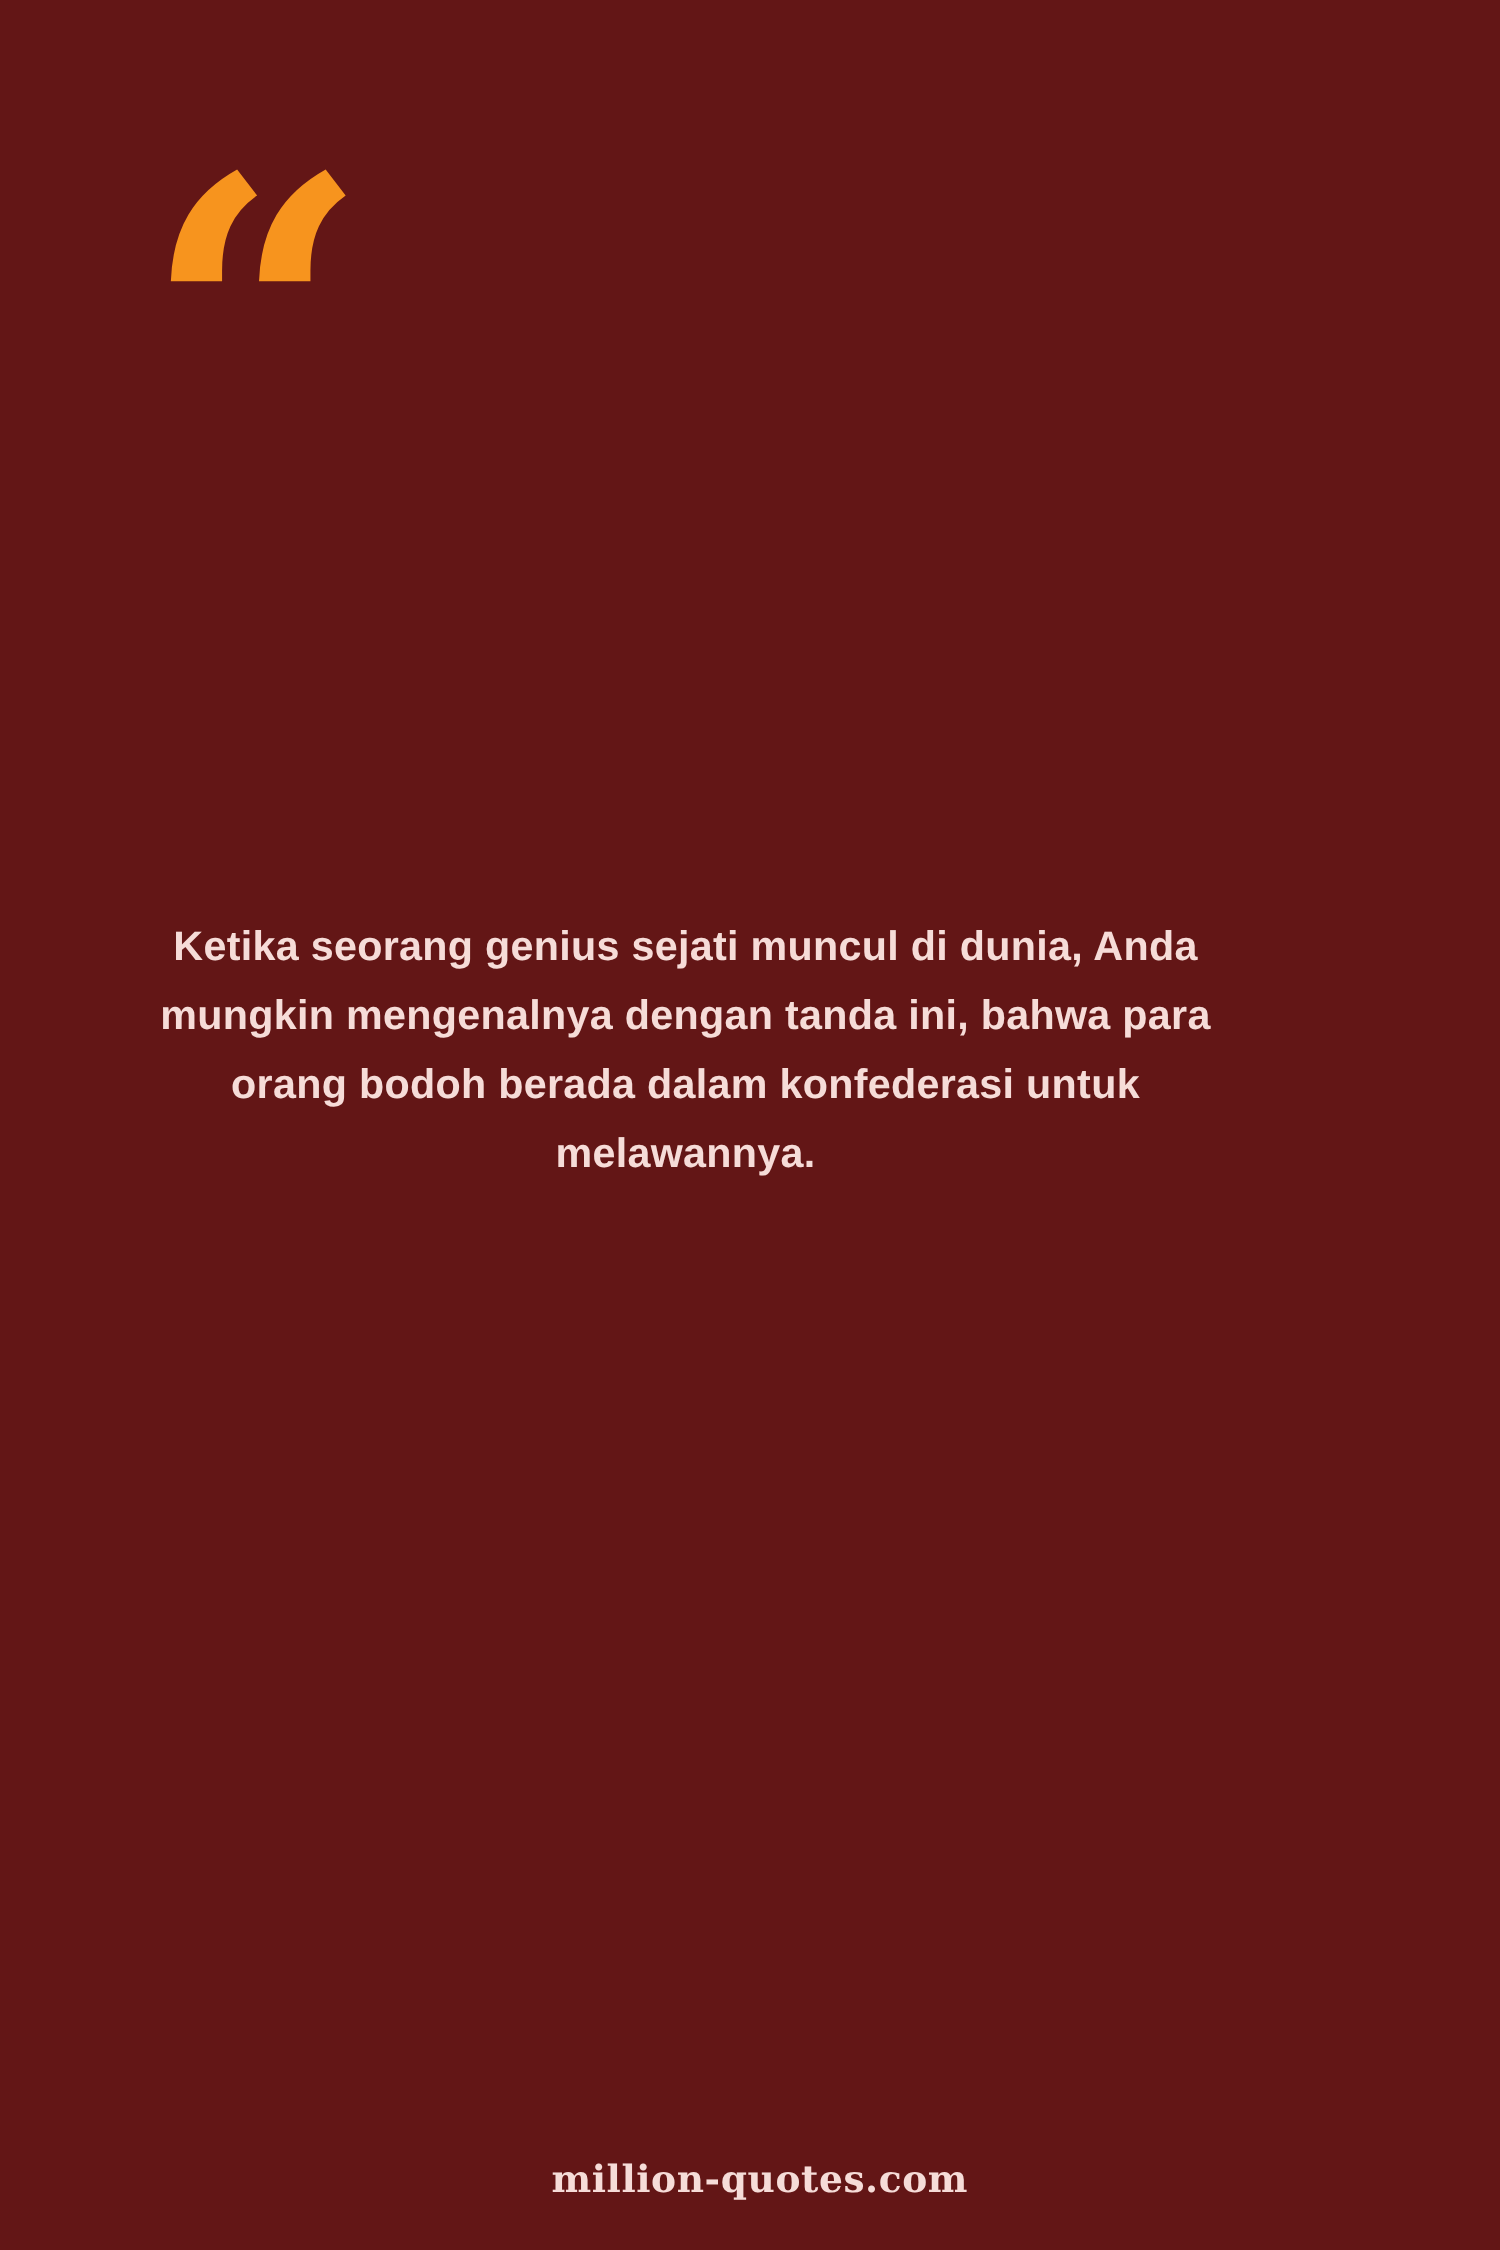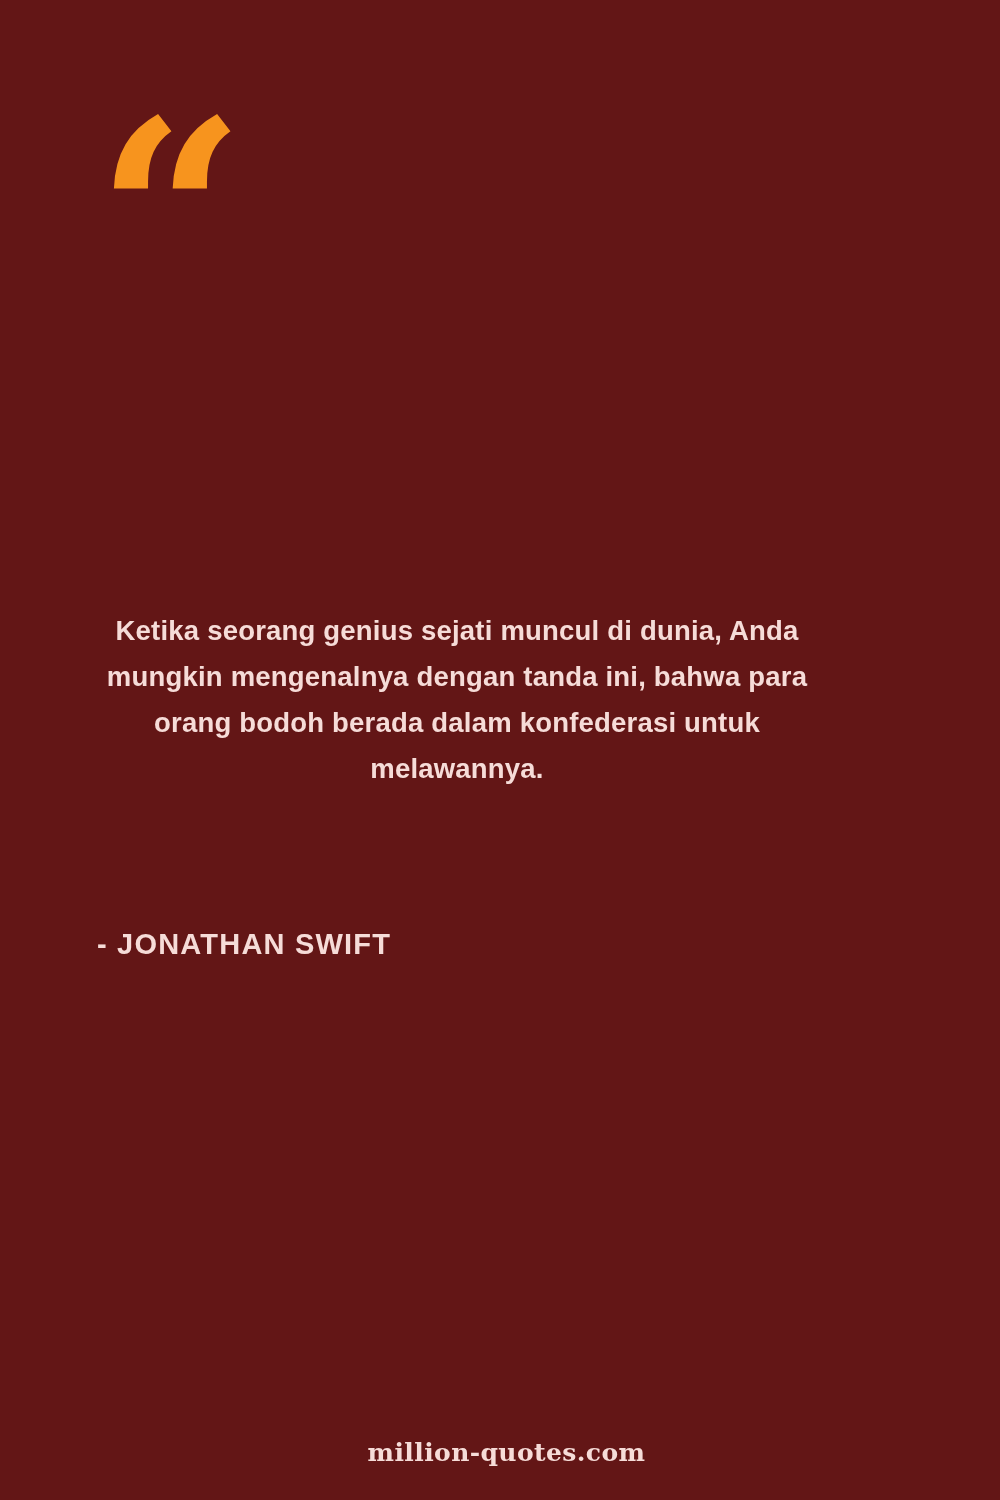--- a/index.html
+++ b/index.html
@@ -68,16 +68,15 @@
   }
 </style>
 </head>
 <body>
 
 <div class="card">
   <div class="quote-mark">“</div>
 
   <div class="quote-text">Ketika seorang genius sejati muncul di dunia, Anda mungkin mengenalnya dengan tanda ini, bahwa para orang bodoh berada dalam konfederasi untuk melawannya.</div>
 
-  <div class="author">- JONATHAN SWIFT</div>
 
   <div class="site">million-quotes.com</div>
 </div>
 
 </body></html>

